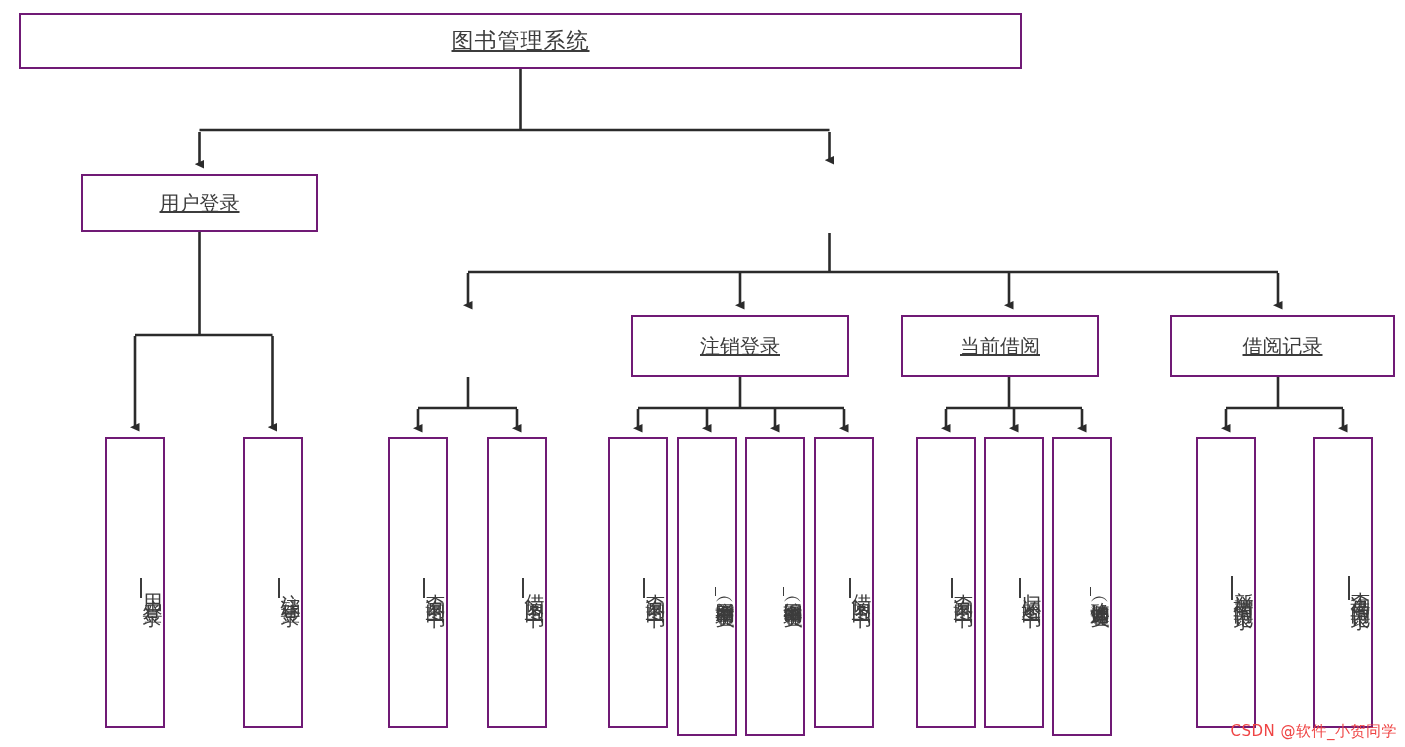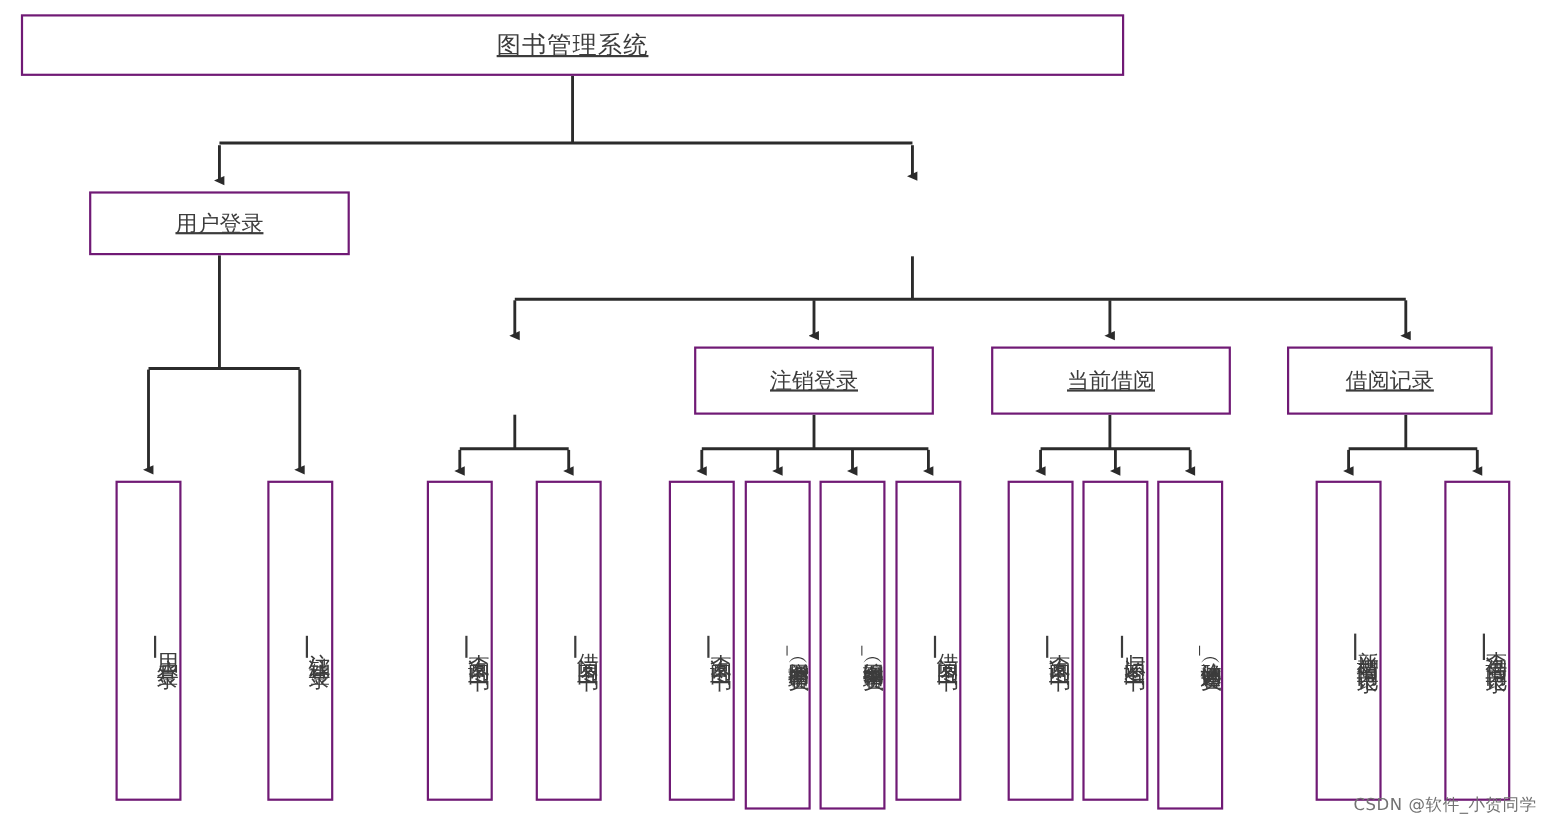--- a/index.html
+++ b/index.html
@@ -21,21 +21,21 @@
   .node.h{ font-size:22px; letter-spacing:1px; }
   .node.lvl2{ font-size:20px; }
   .node.leaf{
     writing-mode:vertical-rl;text-orientation:upright;
     font-size:20px;letter-spacing:5px;
     padding-top:10px;align-items:flex-start;justify-content:center;
     line-height:1.0;
   }
   .watermark{
     position:absolute;right:8px;bottom:6px;
-    font-size:15px;color:#737373;letter-spacing:.5px;
+    font-size:15px;color:#ef4444;letter-spacing:.5px;
     white-space:nowrap;user-select:none;
   }
 </style>
 </head>
 <body>
 
 <div id="diagram-root">
 
   <svg id="edges" viewBox="0 0 1405 747" xmlns="http://www.w3.org/2000/svg">
     <defs>
@@ -85,22 +85,22 @@
       <path d="M1226,409 L1226,428" marker-end="url(#arrow)"></path>
       <path d="M1343,409 L1343,428" marker-end="url(#arrow)"></path>
     </g>
   </svg>
 
   <div class="node h" style="left: 19px; top: 13px; width: 1003px; height: 56px;">图书管理系统</div>
 
   <div class="node lvl2" style="left: 81px; top: 174px; width: 237px; height: 58px;">用户登录</div>
 
   <div class="node lvl2" style="left: 631px; top: 315px; width: 218px; height: 62px;">注销登录</div>
-  <div class="node lvl2" style="left: 901px; top: 315px; width: 218px; height: 62px; text-align: center;">当前借阅</div>
-  <div class="node lvl2" style="left: 1170px; top: 315px; width: 187px; height: 62px;">借阅记录</div>
+  <div class="node lvl2" style="left: 901px; top: 315px; width: 198px; height: 62px; text-align: center;">当前借阅</div>
+  <div class="node lvl2" style="left: 1170px; top: 315px; width: 225px; height: 62px;">借阅记录</div>
 
   <div class="node leaf" style="left: 105px; top: 437px; width: 60px; height: 291px;">用户登录</div>
   <div class="node leaf" style="left: 243px; top: 437px; width: 60px; height: 291px;">注销登录</div>
   <div class="node leaf" style="left: 388px; top: 437px; width: 60px; height: 291px;">查询图书</div>
   <div class="node leaf" style="left: 487px; top: 437px; width: 60px; height: 291px;">借阅图书</div>
   <div class="node leaf" style="left: 608px; top: 437px; width: 60px; height: 291px;">查询图书</div>
   <div class="node leaf" style="left: 677px; top: 437px; width: 60px; height: 299px; letter-spacing: 1px; font-size: 19px;">新增图书（管理员）</div>
   <div class="node leaf" style="left: 745px; top: 437px; width: 60px; height: 299px; letter-spacing: 1px; font-size: 19px;">编辑图书（管理员）</div>
   <div class="node leaf" style="left: 814px; top: 437px; width: 60px; height: 291px;">借阅图书</div>
   <div class="node leaf" style="left: 916px; top: 437px; width: 60px; height: 291px;">查询图书</div>

